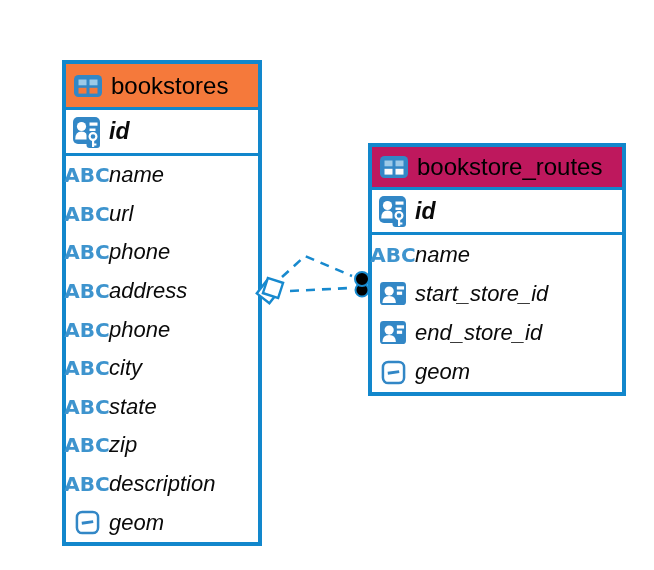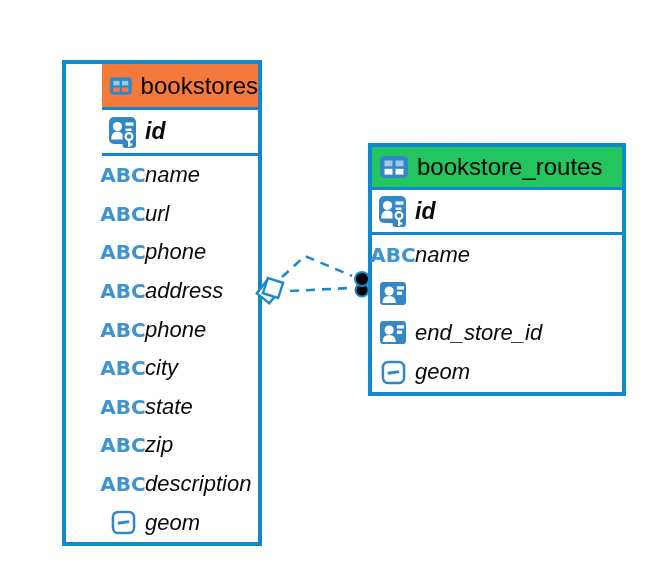--- a/index.html
+++ b/index.html
@@ -6,29 +6,29 @@
   body{
     width:654px;height:570px;position:relative;overflow:hidden;
     background:#ffffff;font-family:"Liberation Sans",sans-serif;
     -webkit-font-smoothing:antialiased;
   }
   .canvas{position:absolute;inset:0;}
   .etable{
     position:absolute;box-sizing:border-box;background:#fff;
     border:4px solid #1287CC;z-index:1;
   }
-  .tbl-bookstores{left:62px;top:60px;width:200px;height:486px;padding-left:36px;}
+  .tbl-bookstores{left:62px;top:60px;width:200px;height:486px;}
   .tbl-routes{left:368px;top:143px;width:258px;height:253px;}
   .t-header{
     display:flex;align-items:center;gap:8px;padding-left:7px;
     border-bottom:3px solid #1287CC;font-size:24px;color:#000;
     box-sizing:border-box;
   }
   .tbl-bookstores .t-header{height:46px;background:#F5793B;}
-  .tbl-routes .t-header{height:43px;background:#22c55e;}
+  .tbl-routes .t-header{height:43px;background:#be185d;}
   .row{
     display:flex;align-items:center;gap:5px;padding-left:4px;
     font-size:22px;color:#0a0a0a;box-sizing:border-box;
   }
   .pk-row{border-bottom:3px solid #1287CC;font-weight:bold;font-size:23px;}
   .tbl-bookstores .pk-row{height:46px;}
   .tbl-routes .pk-row{height:45px;}
   .tbl-bookstores .col-row{height:38.6px;}
   .tbl-routes .col-row{height:39.2px;}
   .icon-slot{
@@ -189,20 +189,21 @@
           <span class="abc">ABC</span>
         </span>
       <span class="col-label">name</span>
     </div>
     <div class="row col-row">
       <span class="icon-slot">
         <svg width="28" height="25">
             <use href="#sym-fk"></use>
           </svg>
       </span>
+      <span class="col-label">start_store_id</span>
     </div>
     <div class="row col-row">
       <span class="icon-slot">
         <svg width="28" height="25">
             <use href="#sym-fk"></use>
           </svg>
       </span>
       <span class="col-label">end_store_id</span>
     </div>
     <div class="row col-row">

